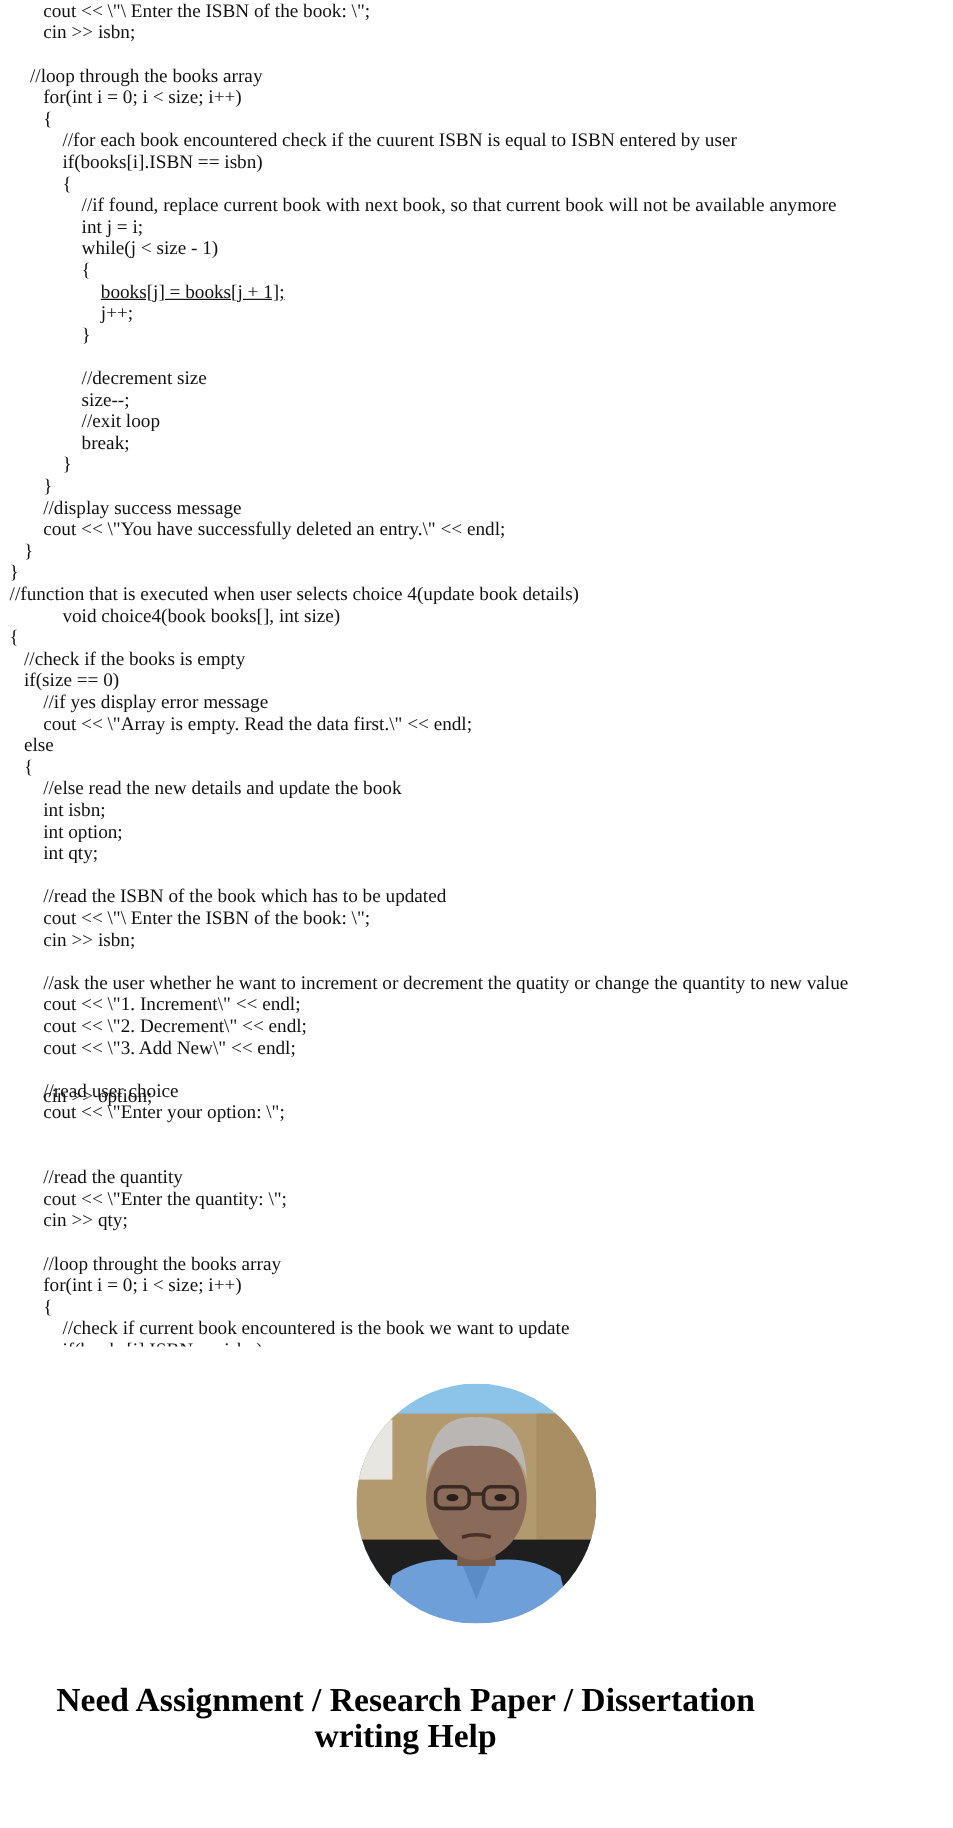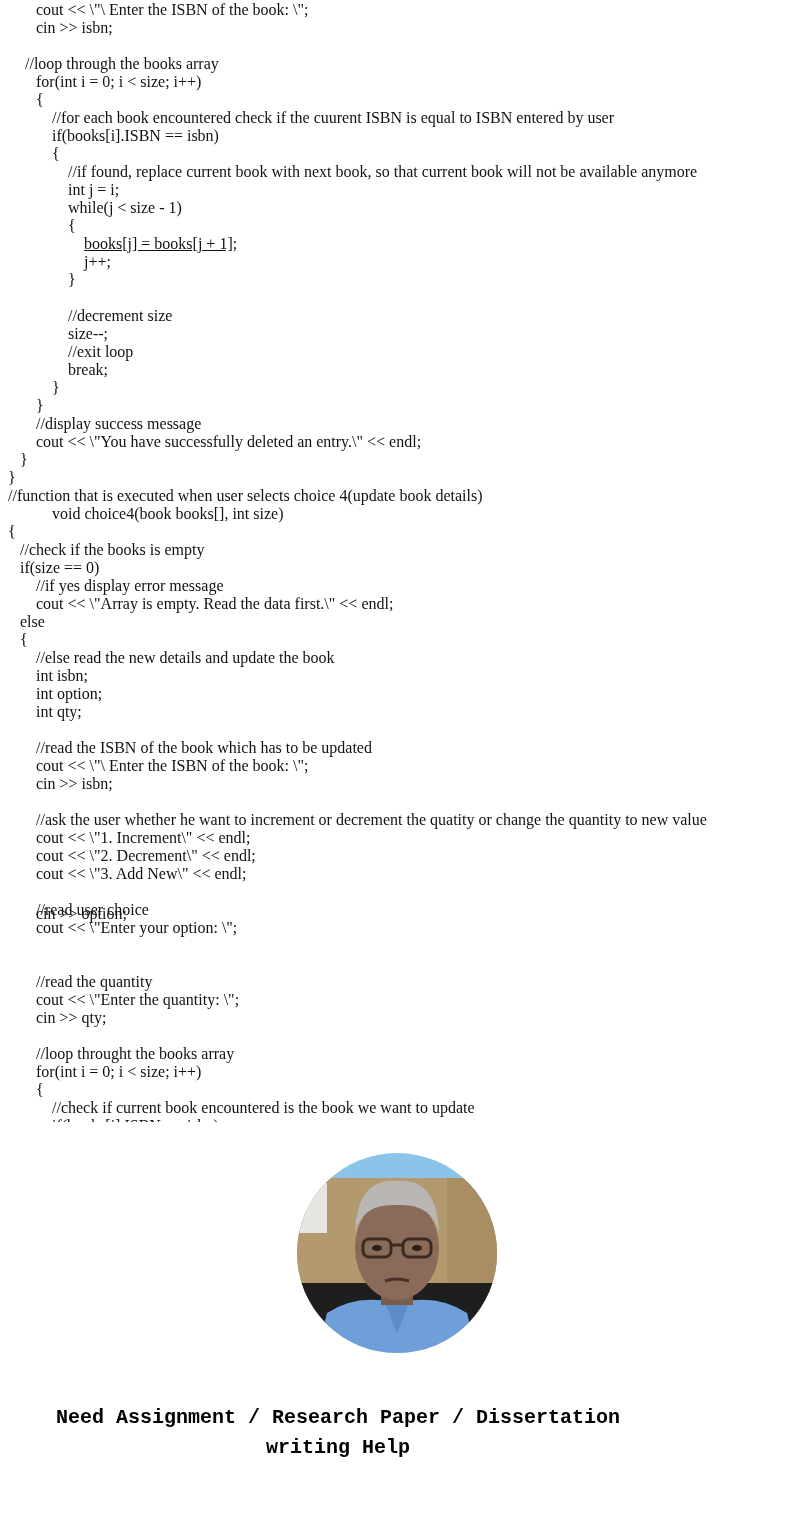--- a/index.html
+++ b/index.html
@@ -41,23 +41,23 @@
       border-radius: 50%;
       overflow: hidden;
     }
     .avatar svg { display: block; }
     .promo {
       position: absolute;
       left: 0;
       top: 1403px;
       width: 676px;
       text-align: center;
-      font-family: Liberation Mono, monospace;
+      font-family: Liberation Serif, serif;
       font-weight: bold;
-      font-size: 20px;
+      font-size: 28px;
       line-height: 30px;
       color: #000;
     }
     .promo div { white-space: nowrap; }
   </style>
 </head>
 <body>
 
 <div class="code-panel" id="code-panel">
     <div class="code-line" style="top: 1px; left: 36px;">cout &lt;&lt; \"\ Enter the ISBN of the book: \";</div>

